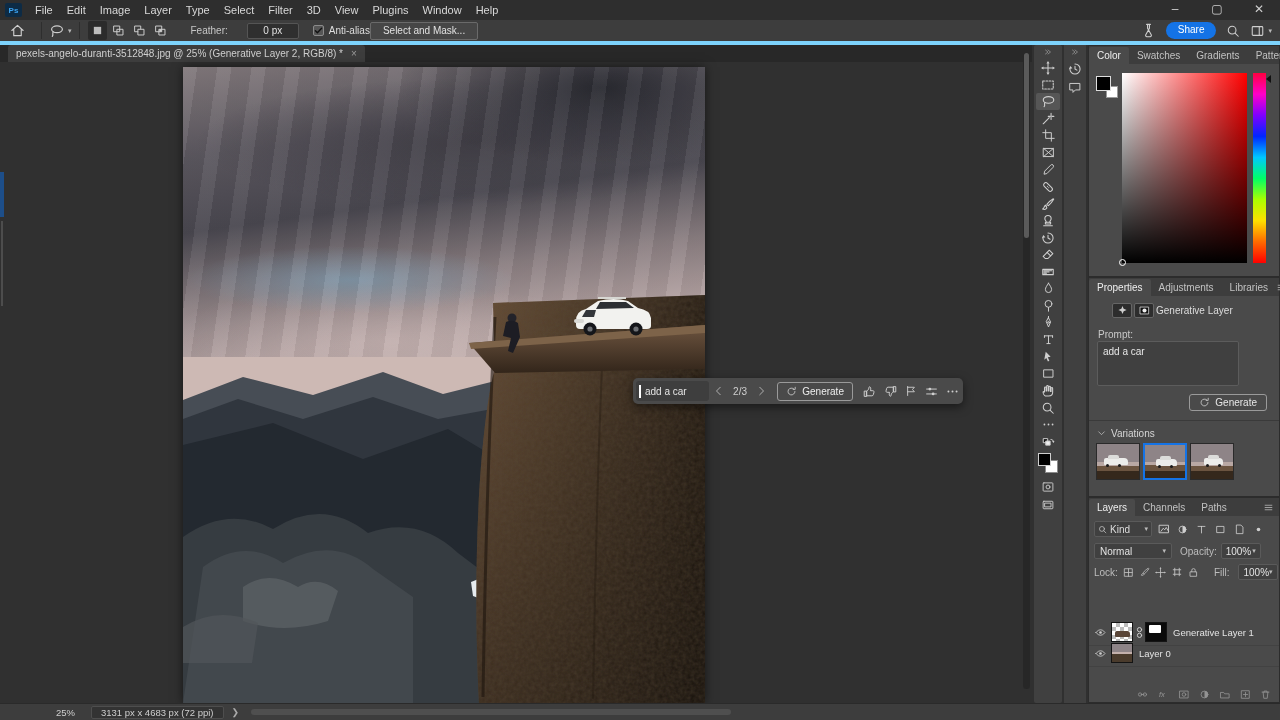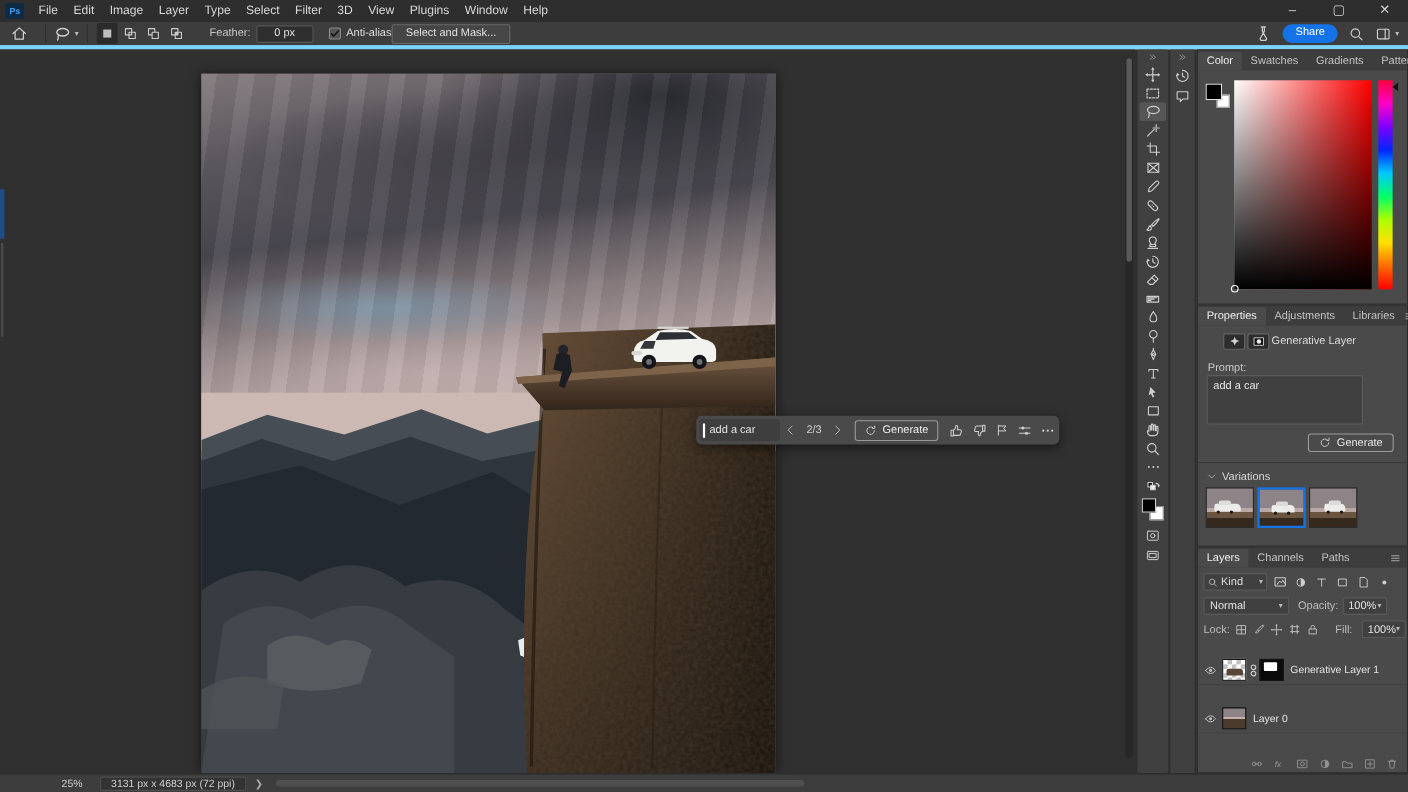--- a/index.html
+++ b/index.html
@@ -17,21 +17,21 @@
   #winctl { margin-left:auto; display:flex; height:20px; }
   .wbtn { width:42px; text-align:center; line-height:18px; font-size:12px; color:#cfcfcf; }
 
   
   #optionsbar { position:absolute; left:0; top:20px; width:1280px; height:25px; background:#3d3d3d;
     border-bottom:4px solid #7dd3fc; display:flex; align-items:center; font-size:10px;text-align:center; }
   .obar-sep { width:1px; height:17px; background:#2e2e2e; margin:0 7px; }
   .modebtn { width:19px; height:19px; display:flex; align-items:center; justify-content:center; border-radius:2px; margin:0 1px; }
   .modebtn.active { background:#2b2b2b; }
   #featherbox { width:52px; height:16px; background:#2f2f2f; border:1px solid #555; border-radius:2px;
-    color:#e0e0e0; padding:1px 5px; margin-left:5px; }
+    color:#e0e0e0; padding:1px 5px; margin-left:19px; }
   #aacheck { width:11px; height:11px; background:#565656; border:1px solid #8a8a8a; border-radius:2px;
     margin:0 5px 0 14px; display:flex; align-items:center; justify-content:center; }
   #selmask { height:18px; background:#464646; border:1px solid #6a6a6a; border-radius:2px;
     padding:2px 12px; color:#e0e0e0; }
   #share { height:17px; border-radius:9px; padding:2px 12px; color:#fff; font-size:10px; margin:0 10px; }
   .chev { font-size:7px; color:#bbb; margin-left:3px; }
 
   
   #workspace { position:absolute; left:0; top:45px; width:1280px; height:658px; }
 
@@ -256,20 +256,25 @@
           <path d="M10 3v10"></path>
         </svg>
       <span class="chev">▾</span>
     </div>
   </div>
 </div>
 
 <div id="workspace">
 
   <div id="docarea">
+    <div id="tabbar">
+      <div id="doctab">
+        <span>pexels-angelo-duranti-3512848.jpg @ 25% (Generative Layer 2, RGB/8) *</span><span class="x">×</span>
+      </div>
+    </div>
     <div id="edgeblue"></div>
     <div id="edgegray"></div>
 
     <div id="photo">
       <div id="sky">
           <div class="streaks"></div>
         </div>
       <svg id="land" width="522" height="636" viewBox="0 0 522 636">
         <defs>
           <linearGradient id="rockg" x1="0" y1="0" x2="1" y2="0">
@@ -750,21 +755,21 @@
               <path d="M5.5 7V4.8a2.5 2.5 0 015 0V7"></path>
             </svg>
           </div>
         <span id="filllabel" style="margin-left:10px;">Fill:</span>
         <div id="fillbox">
           <span>100%</span>
             <span class="chev">▾</span>
         </div>
       </div>
 
-      <div class="layerrow" style="top:98px;">
+      <div class="layerrow" style="top:121px;">
         <div class="eyebox">
             <svg class="ic" width="13" height="11" viewBox="0 0 16 16">
               <path d="M1.5 8s2.6-4 6.5-4 6.5 4 6.5 4-2.6 4-6.5 4S1.5 8 1.5 8z"></path>
               <circle cx="8" cy="8" r="1.9" class="f"></circle>
             </svg>
           </div>
         <div class="lthumb checker">
             <div class="carblob" style="background:#5a4638;"></div>
           </div>
         <div class="linkbox">

